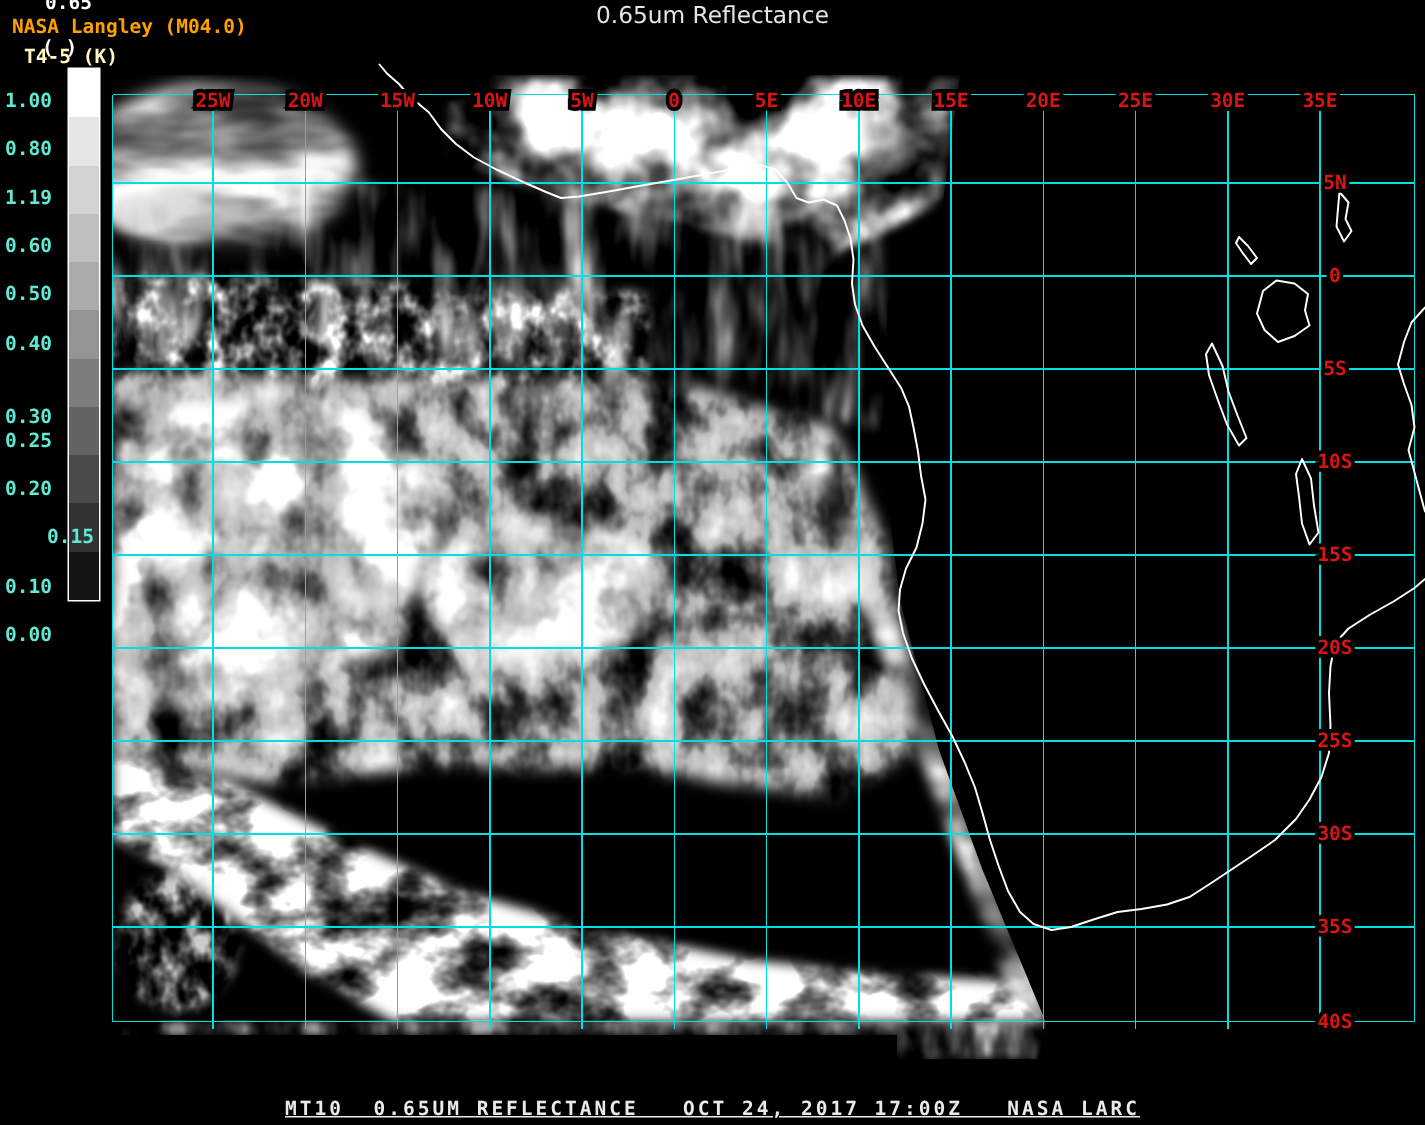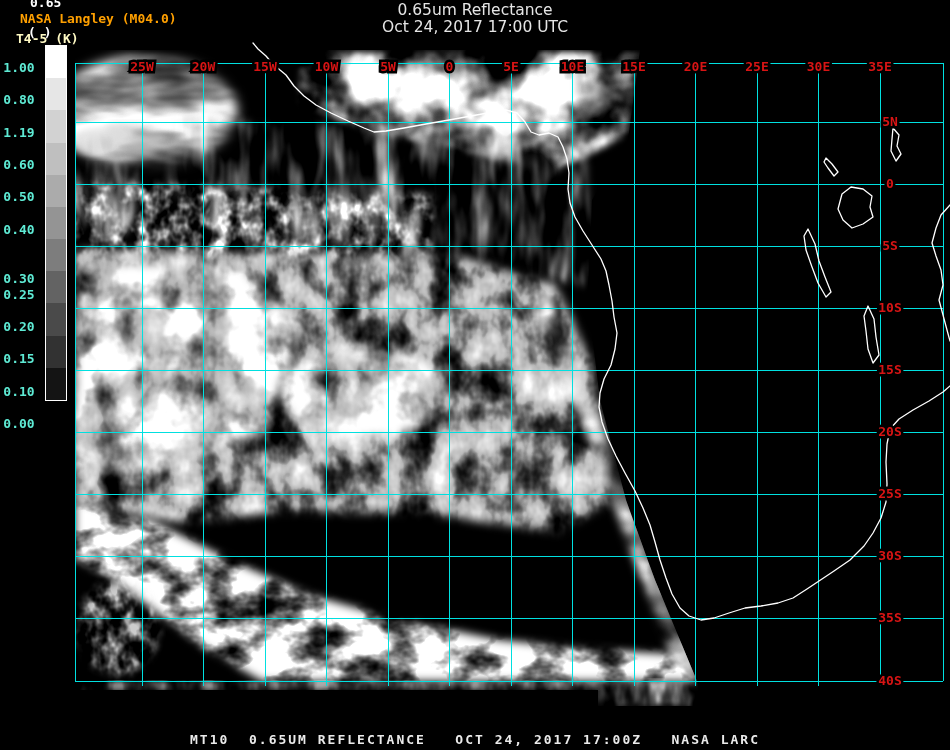--- a/index.html
+++ b/index.html
@@ -4,30 +4,30 @@
 <style>
   html,body{margin:0;padding:0;background:#000;}
   #stage{position:relative;width:950px;height:750px;background:#000;overflow:hidden;
          font-family:"DejaVu Sans Mono", monospace;}
   
   #title{position:absolute;left:0;top:2px;width:100%;text-align:center;color:#e5e5e5;
          font-family:"DejaVu Sans", "Liberation Sans", sans-serif;font-size:15.5px;line-height:17px;}
   
   .ovl{position:absolute;font-size:13px;font-weight:600;white-space:pre;}
   #ovl-channel{left:30px;top:-5px;color:#ffffff;}
-  #ovl-source{left:20px;top:11px;color:#ffa000;}
+  #ovl-source{left:8px;top:11px;color:#ffa000;}
   #ovl-units{left:28px;top:25px;color:#ffffff;}
   #ovl-product{left:16px;top:31px;color:#fef9c3;}
   
   #cbar{position:absolute;left:45px;top:45px;width:22px;height:356px;border:1px solid #fff;box-sizing:border-box;}
   .cbar-lab{position:absolute;width:38px;text-align:center;color:#5eead4;font-size:13px;font-weight:600;
             font-family:"DejaVu Sans Mono",monospace;line-height:14px;margin-top:23px;}
   
   #footer{position:absolute;left:0;bottom:3px;width:100%;text-align:center;color:#eaeaea;
-          font-size:13px;font-weight:600;letter-spacing:2px;white-space:pre;}
+          font-size:13px;font-weight:600;letter-spacing:2px;white-space:pre;text-decoration:underline;}
   svg text{font-family:"DejaVu Sans Mono", monospace;}
 </style>
 </head>
 <body>
 
 <div id="stage">
 
   
   <svg id="map" width="950" height="750" viewBox="0 0 950 750" xmlns="http://www.w3.org/2000/svg">
     <defs>
@@ -193,41 +193,40 @@
         <text x="890" y="494.5" fill="#d81414" font-size="13" font-weight="bold" text-anchor="middle" dominant-baseline="middle" stroke="#000" stroke-width="5" paint-order="stroke">25S</text>
         <text x="890" y="556.5" fill="#d81414" font-size="13" font-weight="bold" text-anchor="middle" dominant-baseline="middle" stroke="#000" stroke-width="5" paint-order="stroke">30S</text>
         <text x="890" y="618.5" fill="#d81414" font-size="13" font-weight="bold" text-anchor="middle" dominant-baseline="middle" stroke="#000" stroke-width="5" paint-order="stroke">35S</text>
         <text x="890" y="681.5" fill="#d81414" font-size="13" font-weight="bold" text-anchor="middle" dominant-baseline="middle" stroke="#000" stroke-width="5" paint-order="stroke">40S</text>
       </g>
   </svg>
 
   
   <div id="title">
     <div>0.65um Reflectance</div>
-    <div>Oct 24, 2017 17:00 UTC</div>
   </div>
 
   
   <div id="ovl-channel" class="ovl">0.65</div>
   <div id="ovl-source" class="ovl">NASA Langley (M04.0)</div>
   <div id="ovl-units" class="ovl">( )</div>
   <div id="ovl-product" class="ovl">T4-5 (K)</div>
 
   
   <div id="cbar" style="background: linear-gradient(rgb(255, 255, 255) 0%, rgb(255, 255, 255) 9.09%, rgb(230, 230, 230) 9.09%, rgb(230, 230, 230) 18.18%, rgb(210, 210, 210) 18.18%, rgb(210, 210, 210) 27.27%, rgb(191, 191, 191) 27.27%, rgb(191, 191, 191) 36.36%, rgb(171, 171, 171) 36.36%, rgb(171, 171, 171) 45.45%, rgb(148, 148, 148) 45.45%, rgb(148, 148, 148) 54.55%, rgb(125, 125, 125) 54.55%, rgb(125, 125, 125) 63.64%, rgb(99, 99, 99) 63.64%, rgb(99, 99, 99) 72.73%, rgb(74, 74, 74) 72.73%, rgb(74, 74, 74) 81.82%, rgb(50, 50, 50) 81.82%, rgb(50, 50, 50) 90.91%, rgb(20, 20, 20) 90.91%, rgb(20, 20, 20) 100%);"></div>
   <div id="cbar-labels">
       <div class="cbar-lab" style="left: 0px; top: 38px;">1.00</div>
       <div class="cbar-lab" style="left: 0px; top: 70.3636px;">0.80</div>
       <div class="cbar-lab" style="left: 0px; top: 102.727px;">1.19</div>
       <div class="cbar-lab" style="left: 0px; top: 135.091px;">0.60</div>
       <div class="cbar-lab" style="left: 0px; top: 167.455px;">0.50</div>
       <div class="cbar-lab" style="left: 0px; top: 199.818px;">0.40</div>
       <div class="cbar-lab" style="left: 0px; top: 249px;">0.30</div>
       <div class="cbar-lab" style="left: 0px; top: 264.545px;">0.25</div>
       <div class="cbar-lab" style="left: 0px; top: 296.909px;">0.20</div>
-      <div class="cbar-lab" style="left: 0px; top: 329.273px;">0.15</div>
+      <div class="cbar-lab" style="left: 0px; top: 329.273px; padding-left: 28px;">0.15</div>
       <div class="cbar-lab" style="left: 0px; top: 361.636px;">0.10</div>
       <div class="cbar-lab" style="left: 0px; top: 394px;">0.00</div>
     </div>
 
   
   <div id="footer">MT10  0.65UM REFLECTANCE   OCT 24, 2017 17:00Z   NASA LARC</div>
 </div>
 
 </body></html>

